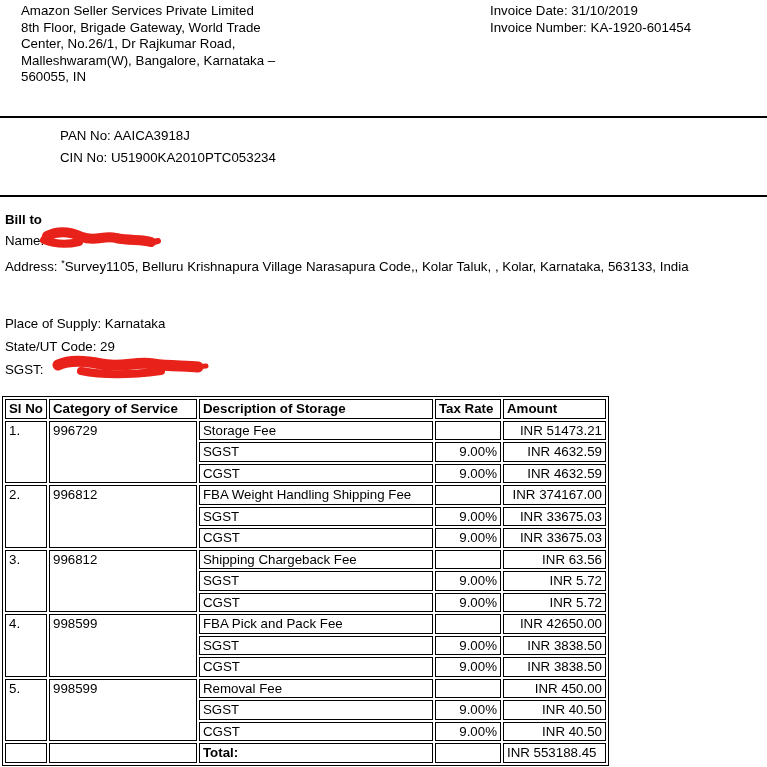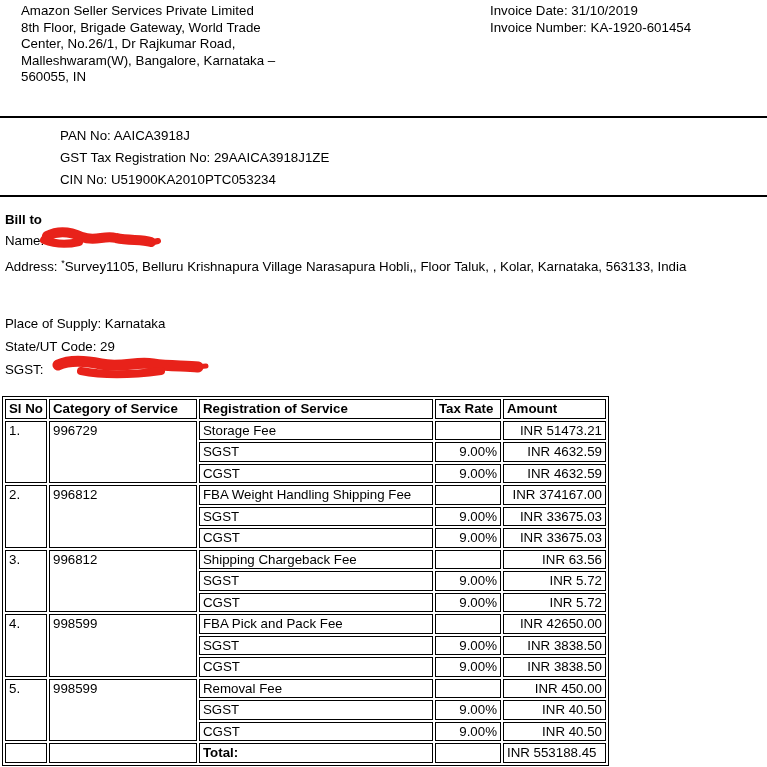--- a/index.html
+++ b/index.html
@@ -63,51 +63,50 @@
 
   <div class="abs invoice-meta">
     <div><span>Invoice Date:</span> <span>31/10/2019</span></div>
     <div><span>Invoice Number:</span> <span>KA-1920-601454</span></div>
   </div>
 
   <div class="abs rule rule1"></div>
 
   <div class="abs registration">
     <div>PAN No: AAICA3918J</div>
-    <div>GST Tax Registration No: 29AAICA3918J1ZE</div>
     <div>CIN No: U51900KA2010PTC053234</div>
   </div>
 
   <div class="abs rule rule2"></div>
 
   <div class="abs billto-heading">Bill to</div>
   <div class="abs name-line"><span>Name:</span></div>
   <svg class="abs name-scribble" width="126" height="26" viewBox="0 0 126 26">
     <path d="M10 10 C 22 4, 34 6, 45 11 C 58 16, 67 9, 79 12 C 93 15, 104 13, 114 16" fill="none" stroke-width="10" stroke-linecap="round" stroke="#e8221a"></path>
     <path d="M7 14 C 17 18, 29 19, 42 16" fill="none" stroke-width="8" stroke-linecap="round" stroke="#e8221a"></path>
     <path d="M112 17 L 121 15" fill="none" stroke-width="6" stroke-linecap="round" stroke="#e8221a"></path>
   </svg>
 
-  <div class="abs address-block"><span>Address:</span> <sup>*</sup><span>Survey1105, Belluru Krishnapura Village Narasapura Hobli,, Floor Taluk, , Kolar, Karnataka, 563133, India</span></div>
+  <div class="abs address-block"><span>Address:</span> <sup>*</sup><span>Survey1105, Belluru Krishnapura Village Narasapura Code,, Kolar Taluk, , Kolar, Karnataka, 563133, India</span></div>
 
   <div class="abs supply-place">Place of Supply: Karnataka</div>
   <div class="abs supply-state">State/UT Code: 29</div>
   <div class="abs gstin-line"><span>SGST:</span></div>
   <svg class="abs gstin-scribble" width="162" height="26" viewBox="0 0 162 26">
     <path d="M9 11 C 22 5, 38 7, 52 10 C 72 14, 88 7, 104 10 C 122 13, 138 11, 149 13" fill="none" stroke-width="11" stroke-linecap="round" stroke="#e8221a"></path>
     <path d="M32 17 C 52 21, 82 21, 112 17" fill="none" stroke-width="8" stroke-linecap="round" stroke="#e8221a"></path>
     <path d="M147 13 L 157 12" fill="none" stroke-width="5" stroke-linecap="round" stroke="#e8221a"></path>
   </svg>
 
   <table class="charges">
     <thead>
       <tr>
         <th class="c-sl">Sl No</th>
         <th class="c-cat">Category of Service</th>
-        <th class="c-desc">Registration of Service</th>
+        <th class="c-desc">Description of Storage</th>
         <th class="c-rate">Tax Rate</th>
         <th class="c-amt">Amount</th>
       </tr>
     </thead>
     <tbody>
 
       <tr>
         <td class="c-sl" rowspan="3">1.</td>
         <td class="c-cat" rowspan="3">996729</td>
         <td class="c-desc">Storage Fee</td>

